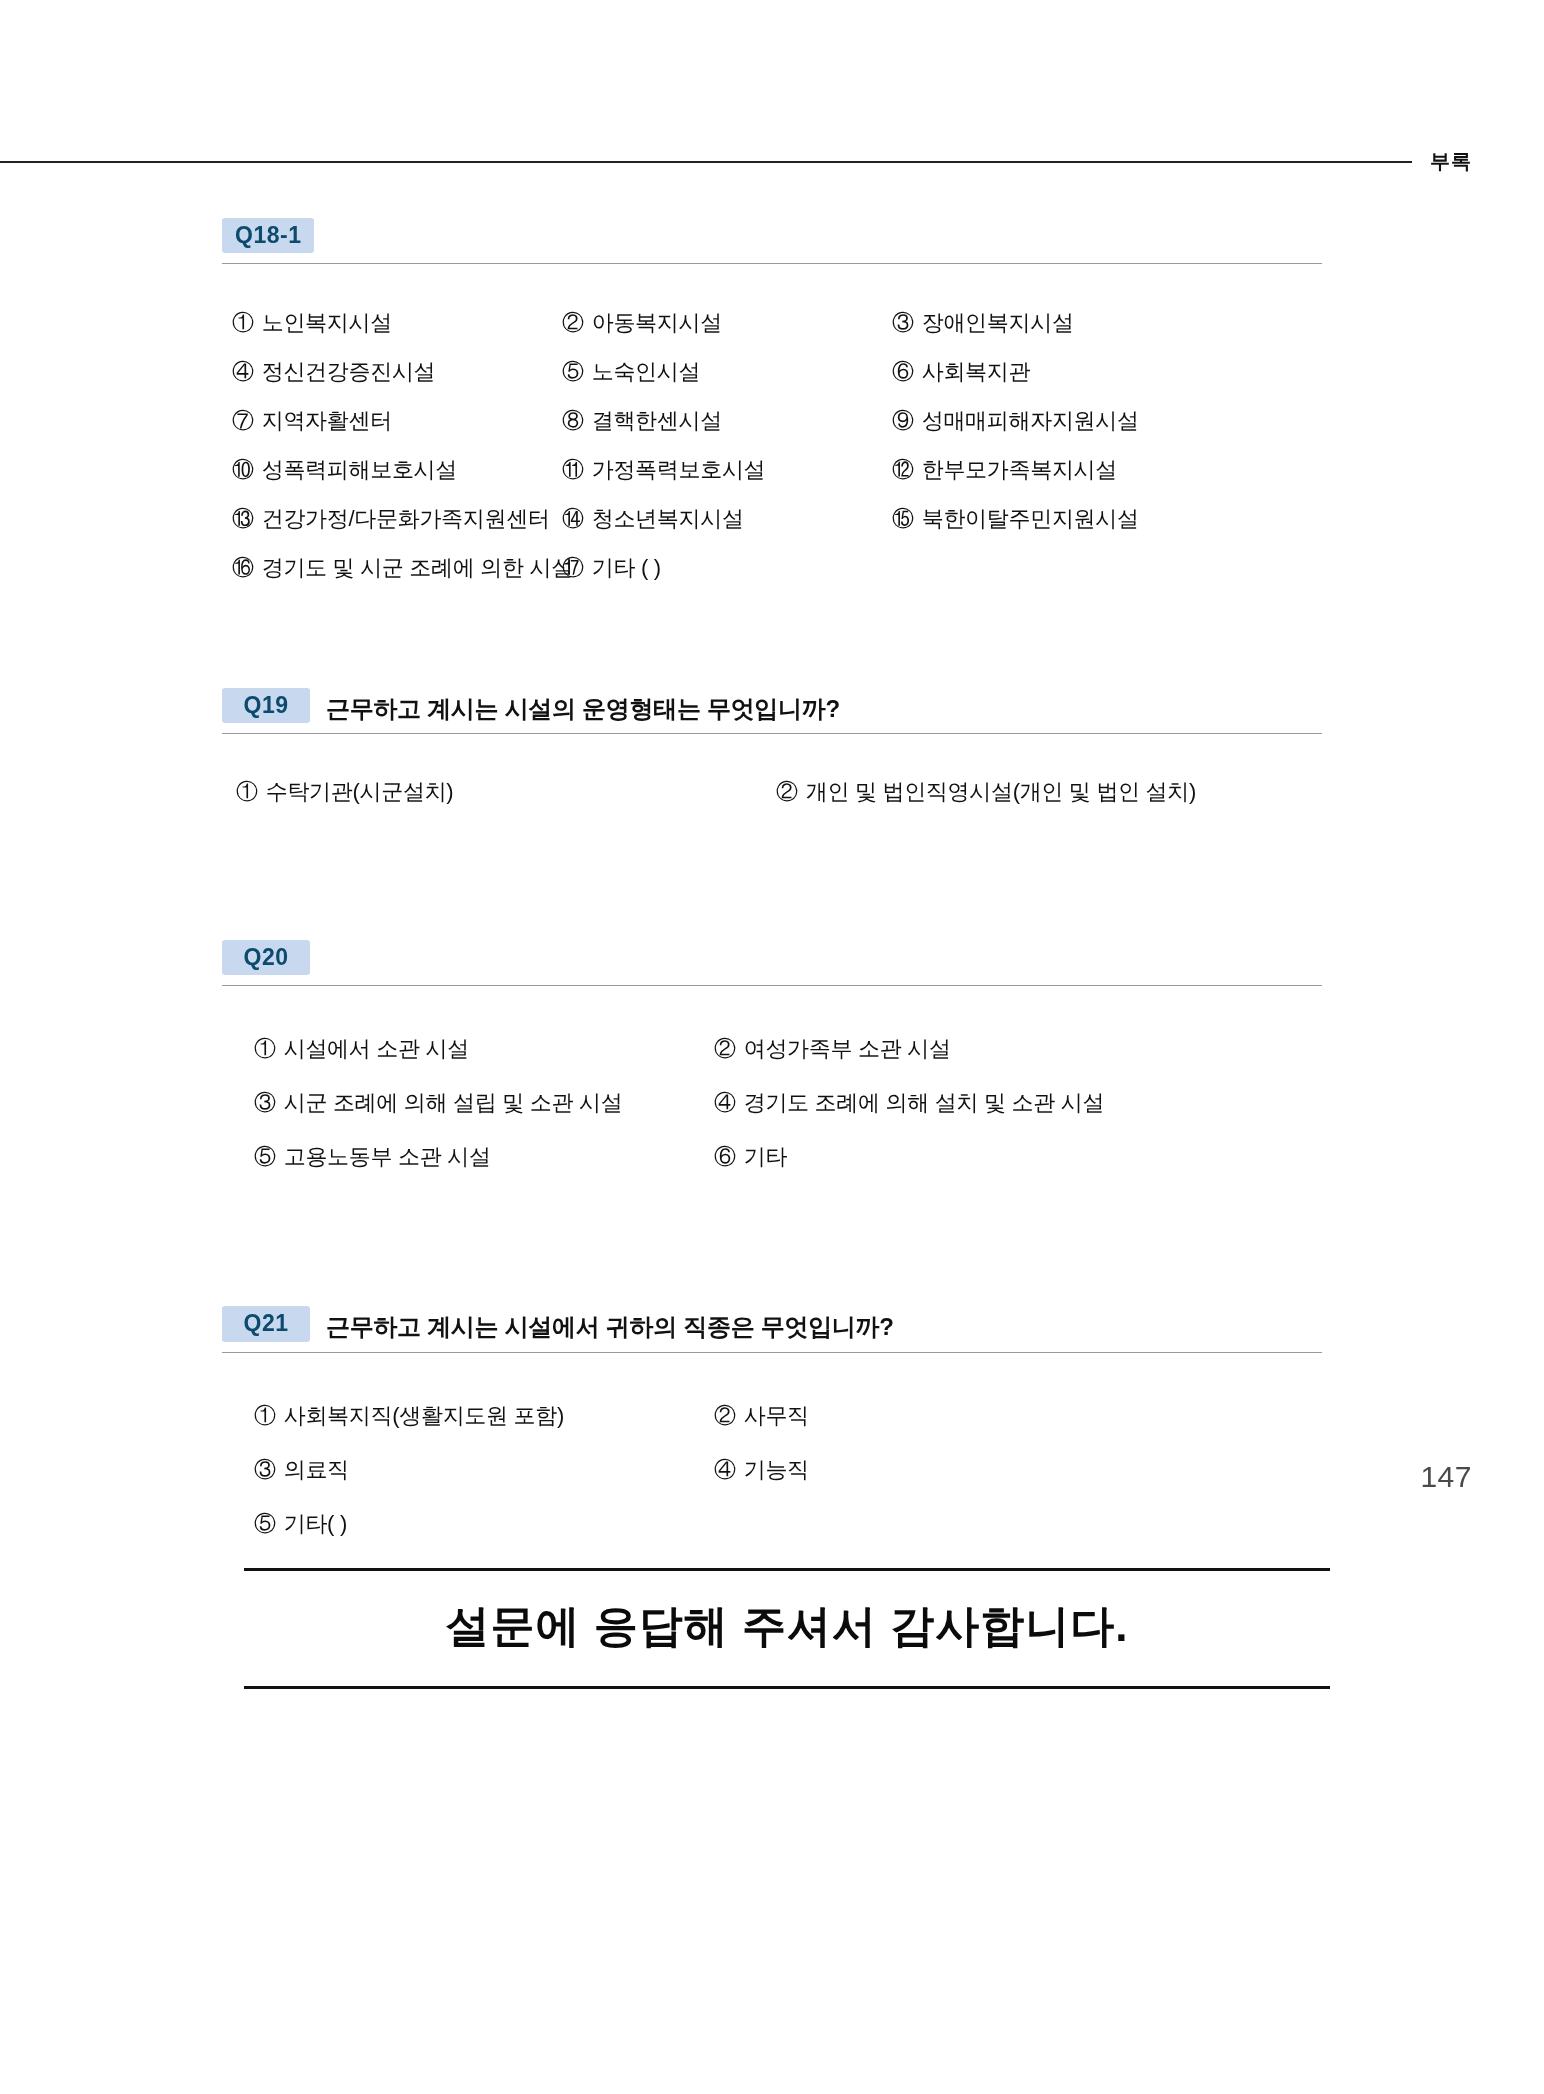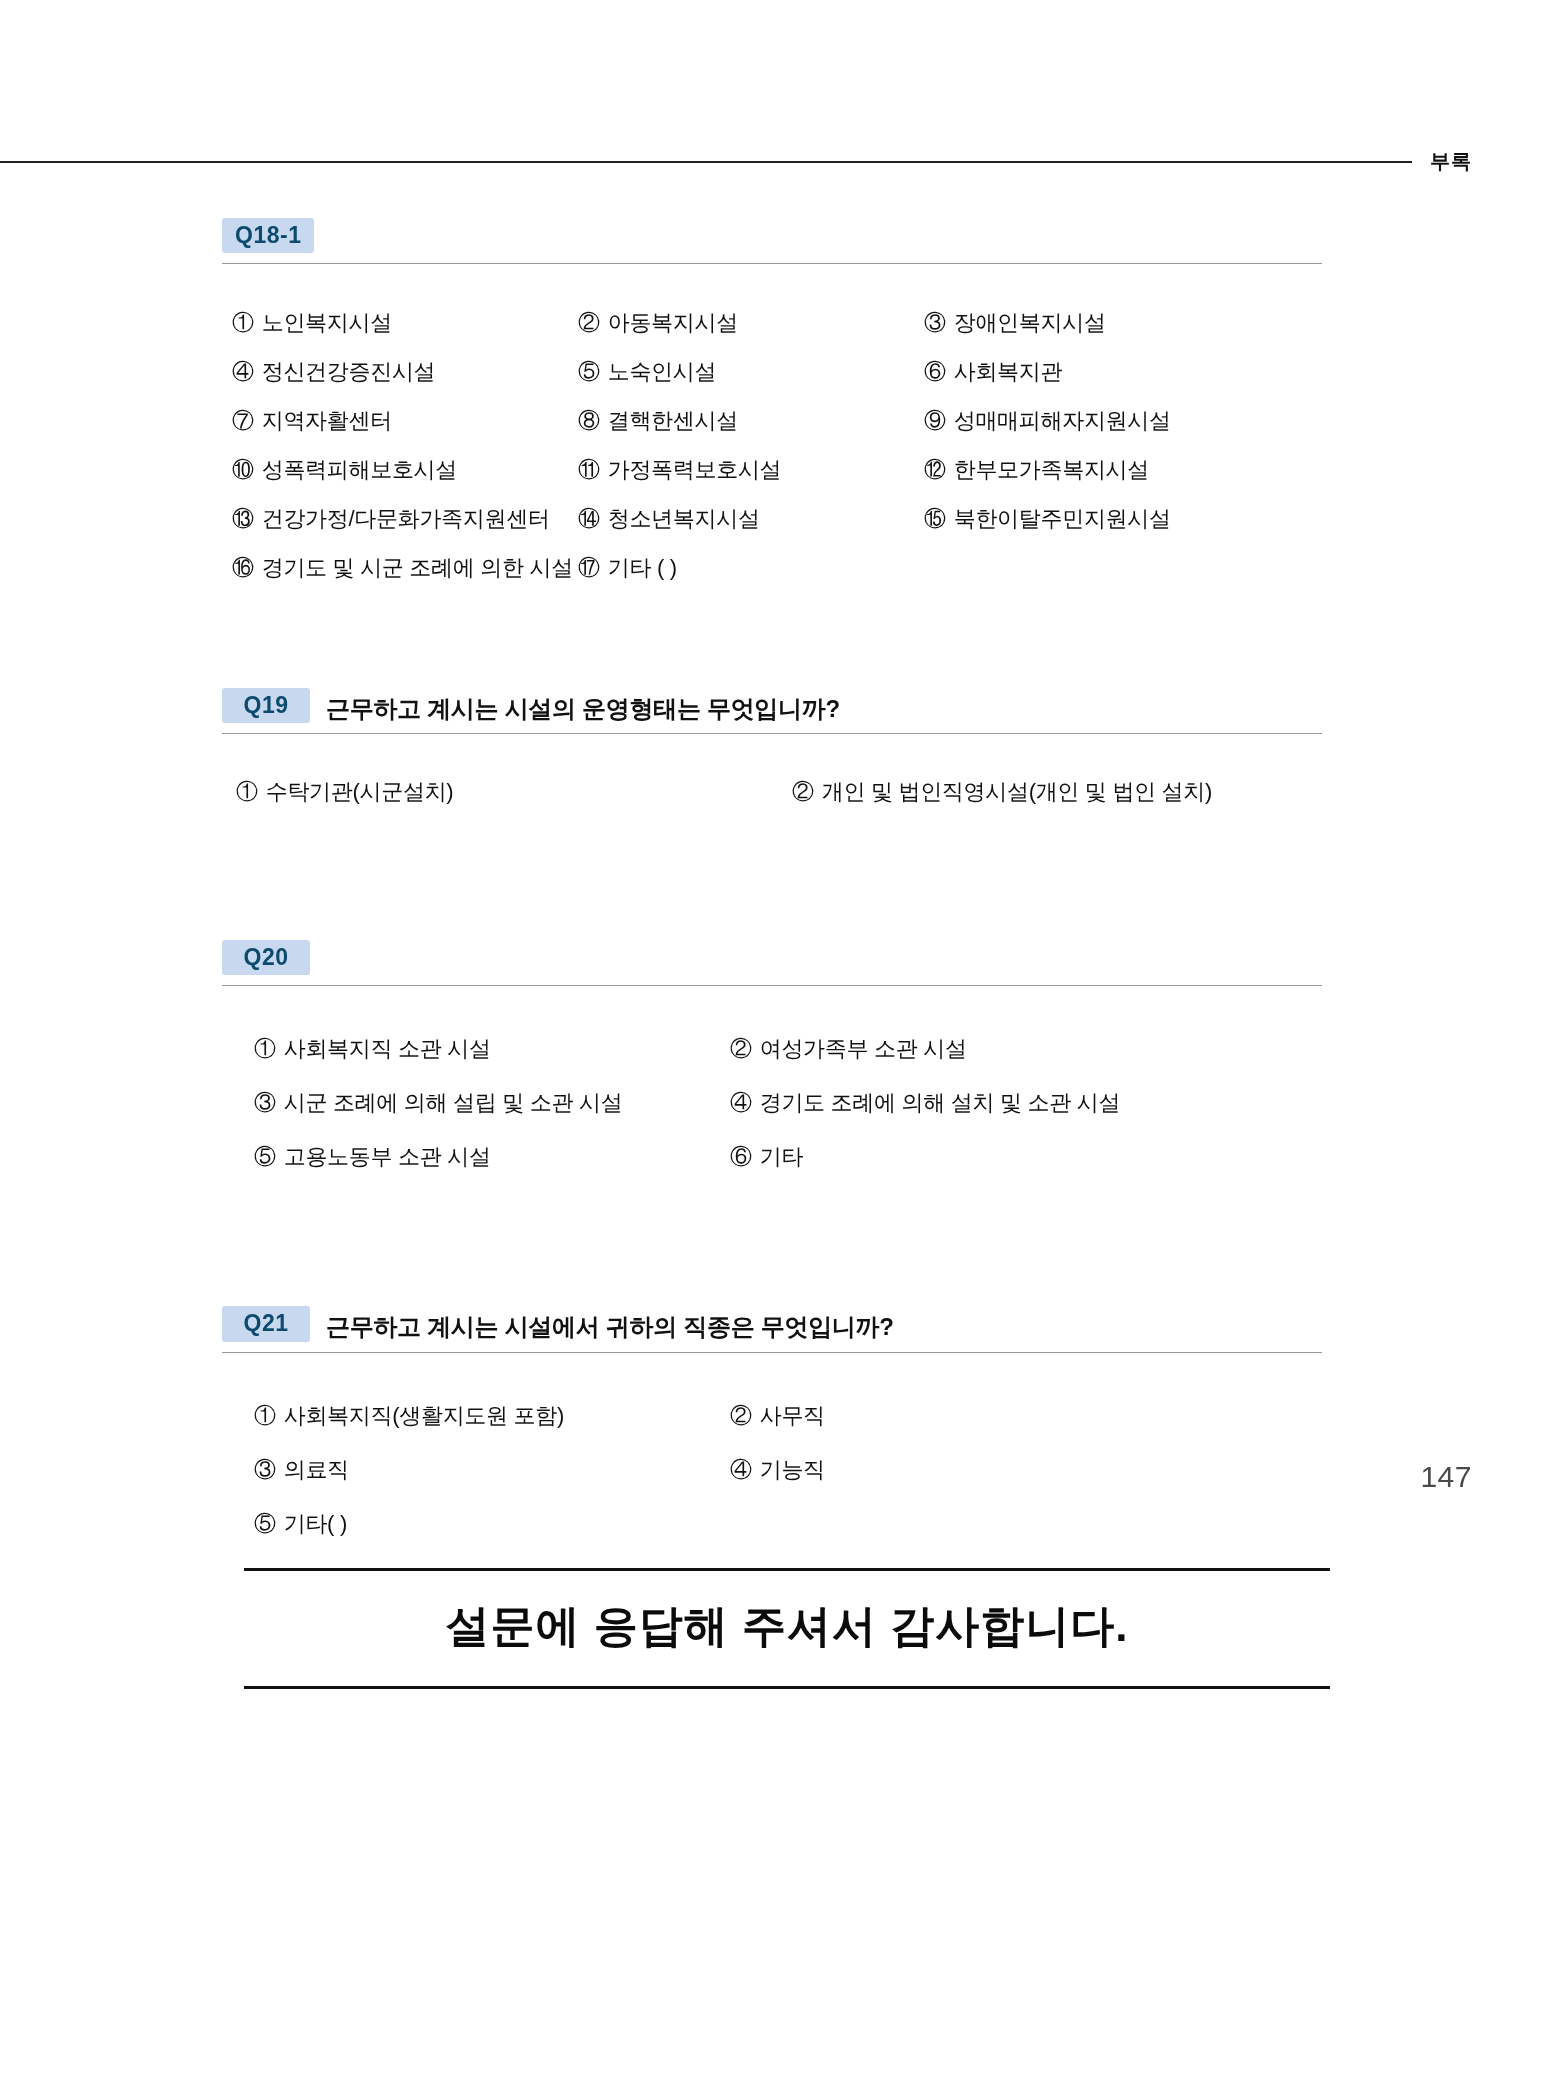--- a/index.html
+++ b/index.html
@@ -83,21 +83,21 @@
     color: #111111;
     margin-left: 16px;
     letter-spacing: -0.3px;
     line-height: 1.1;
     padding-bottom: 1px;
   }
 
   
   .opts {
     display: grid;
-    column-gap: 16px;
+    column-gap: 0;
   }
   .opts.cols3 { grid-template-columns: 330px 330px 1fr; }
   .opts.cols2 { grid-template-columns: 470px 1fr; }
   .opt {
     font-size: 22px;
     color: #111111;
     letter-spacing: -0.3px;
     white-space: nowrap;
   }
   .opt .num { margin-right: 8px; }
@@ -196,21 +196,21 @@
         <div class="opt"><span class="num">①</span><span>수탁기관(시군설치)</span></div>
         <div class="opt"><span class="num">②</span><span>개인 및 법인직영시설(개인 및 법인 설치)</span></div>
       </div>
     </div>
 
     <div class="qblock" id="q20">
       <div class="qhead">
         <span class="qtag">Q20</span>
       </div>
       <div class="opts cols2">
-        <div class="opt"><span class="num">①</span><span>사회복지직 소관 시설</span></div>
+        <div class="opt"><span class="num">①</span><span>시설에서 소관 시설</span></div>
         <div class="opt"><span class="num">②</span><span>여성가족부 소관 시설</span></div>
         <div class="opt"><span class="num">③</span><span>시군 조례에 의해 설립 및 소관 시설</span></div>
         <div class="opt"><span class="num">④</span><span>경기도 조례에 의해 설치 및 소관 시설</span></div>
         <div class="opt"><span class="num">⑤</span><span>고용노동부 소관 시설</span></div>
         <div class="opt"><span class="num">⑥</span><span>기타</span></div>
       </div>
     </div>
 
     <div class="qblock" id="q21">
       <div class="qhead">

